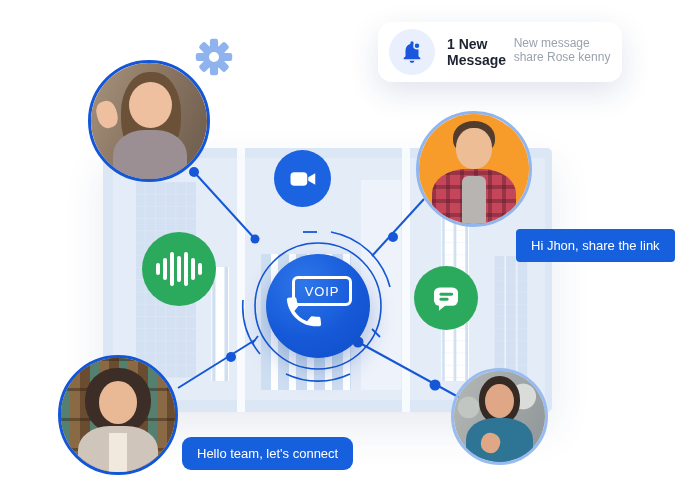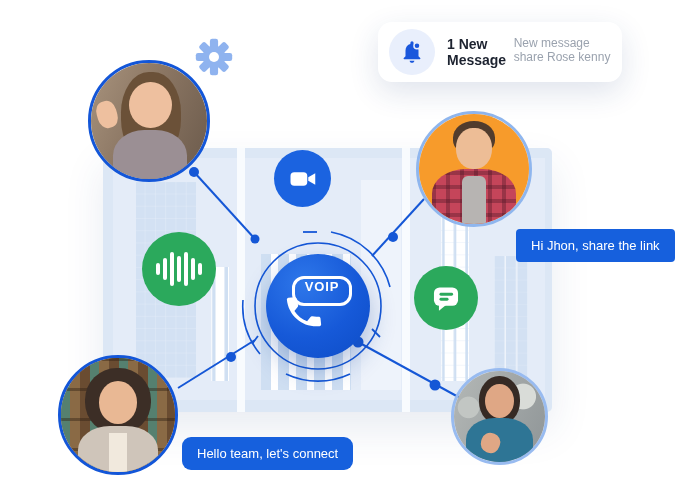--- a/index.html
+++ b/index.html
@@ -33,22 +33,22 @@
   .icon-wave{left:142px;top:232px;width:74px;height:74px;background:#2ba95c;}
   .icon-chat{left:414px;top:266px;width:64px;height:64px;background:#2ba95c;}
   .wavebars{display:flex;align-items:center;gap:3px;}
   .wavebars span{width:4px;border-radius:3px;background:#fff;display:block;}
 
   
   .voip-circle{position:absolute;left:266px;top:254px;width:104px;height:104px;border-radius:50%;z-index:4;
     background:radial-gradient(circle at 36% 28%,#2e77ea 0%,#1659d8 55%,#0d4cc6 100%);
     box-shadow:0 12px 26px rgba(13,60,150,.30);}
   .voip-badge{position:absolute;left:292px;top:276px;width:54px;height:24px;border:3px solid #fff;
-    border-radius:12px;z-index:6;display:flex;justify-content:center;
-    color:#fff;font-weight:bold;font-size:13px;letter-spacing:.8px;}
+    border-radius:6px;z-index:6;display:flex;align-items:center;justify-content:center;
+    color:#fff;font-weight:normal;font-size:13px;letter-spacing:.8px;}
   .voip-handset{position:absolute;left:283px;top:291px;z-index:5;transform:rotate(-6deg);}
 
   
   .avatar{position:absolute;border-radius:50%;overflow:hidden;z-index:6;box-sizing:border-box;}
   .avatar .art{position:absolute;inset:0;}
   .avatar .layer{position:absolute;}
   .av-tl{left:88px;top:60px;width:122px;height:122px;border:3px solid #1356d8;}
   .av-tr{left:416px;top:111px;width:116px;height:116px;border:3px solid #8fb6ee;}
   .av-bl{left:58px;top:355px;width:120px;height:120px;border:3px solid #1356d8;}
   .av-br{left:451px;top:368px;width:97px;height:97px;border:3px solid #98bbf0;}

